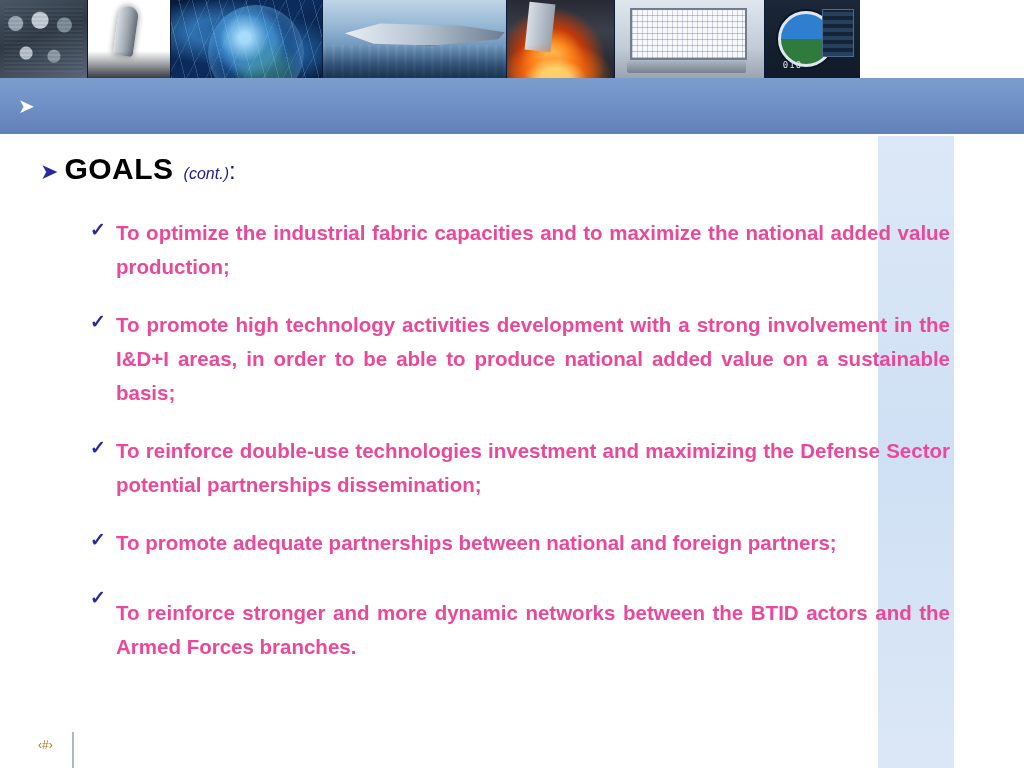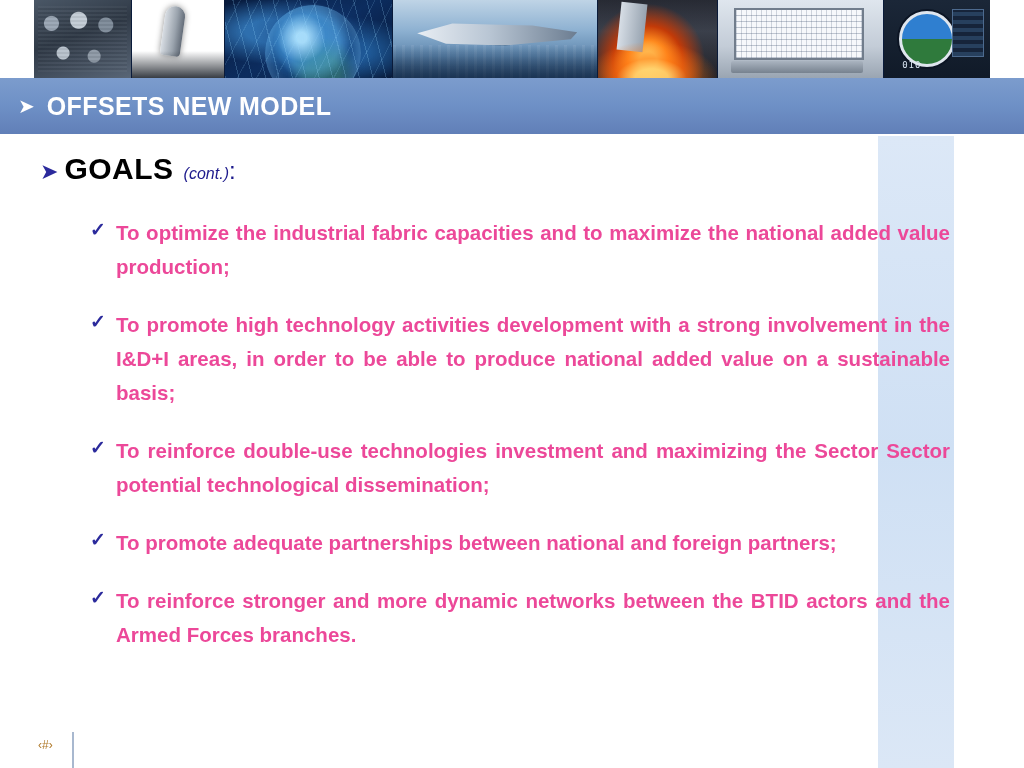--- a/index.html
+++ b/index.html
@@ -13,25 +13,24 @@
     font-family: "Liberation Sans", sans-serif;
     overflow: hidden;
     position: relative;
   }
 
   
   .photo-strip {
     position: absolute;
     top: 0;
     left: 0;
-    width: 956px;
+    width: 860px;
     height: 78px;
     display: flex;
     overflow: hidden;
-    margin-left: 34px;
   }
   .photo {
     position: relative;
     height: 78px;
     overflow: hidden;
     border-right: 1px solid #0a1b3a;
   }
   .photo:last-child { border-right: none; }
 
   
@@ -322,21 +321,21 @@
   .btext {
     flex: 1 1 auto;
     color: #ec4899;
     font-size: 20.5px;
     font-weight: bold;
     line-height: 34px;
     text-align: justify;
     text-justify: inter-word;
     padding-right: 10px;
   }
-  .btext.last-left { text-align: justify; }
+  .btext.last-left { text-align: justify; margin-top: 12px; }
 
   
   .footer-num {
     position: absolute;
     left: 38px;
     bottom: 16px;
     font-size: 12px;
     color: #b07a2a;
   }
   .footer-rule {
@@ -358,21 +357,20 @@
   <div class="photo ph-jet"></div>
   <div class="photo ph-launch"></div>
   <div class="photo ph-screen"></div>
   <div class="photo ph-avionics">
     <span class="av-num">010</span>
   </div>
 </div>
 
 <div class="title-bar">
   <span class="title-bullet">➤</span>
-  <span class="title-text">OFFSETS NEW MODEL</span>
 </div>
 
 <div class="band-a"></div>
 <div class="band-b"></div>
 
 <div class="content">
 
   <div class="goals-line">
     <span class="goals-bullet">➤</span>
     <span class="goals-word">GOALS</span>
@@ -387,21 +385,21 @@
       <span class="btext">To optimize the industrial fabric capacities and to maximize the national added value production;</span>
     </div>
 
     <div class="bullet-row">
       <span class="check">✓</span>
       <span class="btext">To promote high technology activities development with a strong involvement in the I&amp;D+I areas, in order to be able  to produce national added value on a sustainable basis;</span>
     </div>
 
     <div class="bullet-row">
       <span class="check">✓</span>
-      <span class="btext">To reinforce double-use technologies investment and maximizing the Sector Sector potential technological dissemination;</span>
+      <span class="btext">To reinforce double-use technologies investment and maximizing the Defense Sector potential partnerships dissemination;</span>
     </div>
 
     <div class="bullet-row">
       <span class="check">✓</span>
       <span class="btext">To promote adequate partnerships between national and foreign partners;</span>
     </div>
 
     <div class="bullet-row">
       <span class="check">✓</span>
       <span class="btext last-left">To reinforce stronger and more dynamic networks between the BTID actors and the Armed Forces branches.</span>

